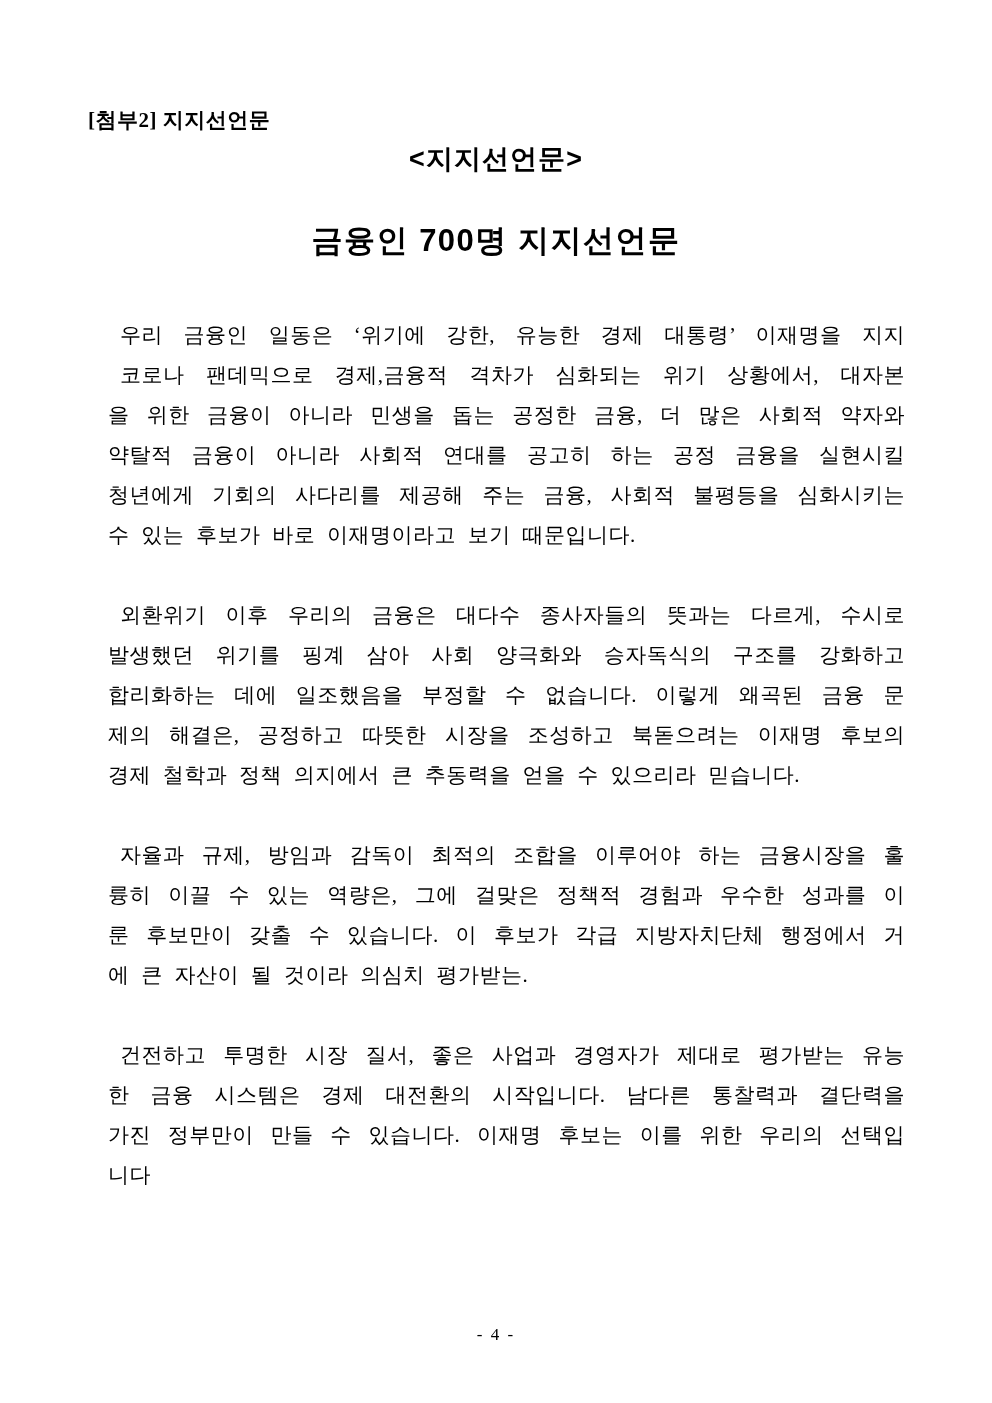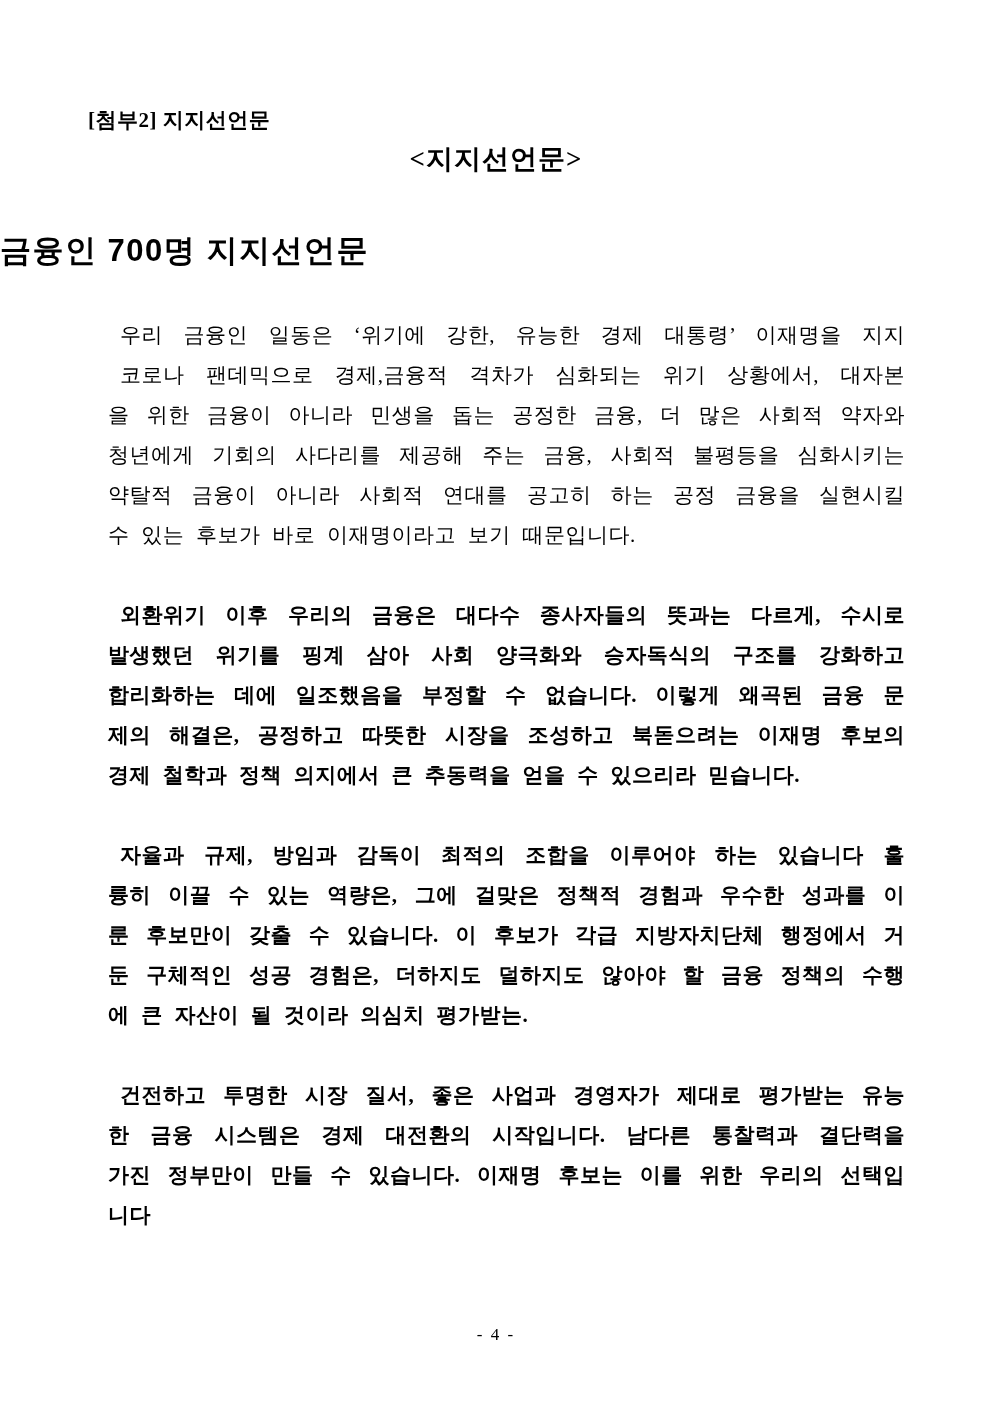--- a/index.html
+++ b/index.html
@@ -25,47 +25,46 @@
     font-weight: 600;
     letter-spacing: 0.5px;
     white-space: nowrap;
   }
   .section-title {
     position: absolute;
     top: 141px;
     left: 0;
     right: 0;
     text-align: center;
-    font-family: Liberation Serif, serif;
+    font-family: Liberation Mono, monospace;
     font-weight: 800;
     font-size: 27px;
     letter-spacing: 1px;
   }
   .main-title {
     position: absolute;
-    top: 230px;
+    top: 220px;
     left: 0;
     right: 0;
     margin: 0;
-    text-align: left;
+    text-align: center;
     font-family: "Liberation Sans", "DejaVu Sans", sans-serif;
     font-weight: 800;
     font-size: 31px;
     letter-spacing: 1.5px;
   }
   .doc-body {
     position: absolute;
     left: 88px;
     right: 87px;
     top: 315px;
     margin-left: 20px;
   }
   .paragraph + .paragraph {
     margin-top: 40px;
-    font-weight: bold;
   }
   .line {
     font-size: 21px;
     line-height: 40px;
     letter-spacing: 0.5px;
     word-spacing: 6px;
     text-align: left;
   }
   .line.justify {
     text-align: justify;
@@ -92,36 +91,35 @@
 
   <div class="section-title">&lt;지지선언문&gt;</div>
 
   <h1 class="main-title">금융인 700명 지지선언문</h1>
 
   <div class="doc-body">
       <div class="paragraph">
         <div class="line justify indent">우리 금융인 일동은 ‘위기에 강한, 유능한 경제 대통령’ 이재명을 지지</div>
         <div class="line justify indent">코로나 팬데믹으로 경제,금융적 격차가 심화되는 위기 상황에서, 대자본</div>
         <div class="line justify">을 위한 금융이 아니라 민생을 돕는 공정한 금융, 더 많은 사회적 약자와</div>
+        <div class="line justify">약탈적 금융이 아니라 사회적 연대를 공고히 하는 공정 금융을 실현시킬</div>
         <div class="line justify">청년에게 기회의 사다리를 제공해 주는 금융, 사회적 불평등을 심화시키는</div>
-        <div class="line justify">약탈적 금융이 아니라 사회적 연대를 공고히 하는 공정 금융을 실현시킬</div>
         <div class="line">수 있는 후보가 바로 이재명이라고 보기 때문입니다.</div>
       </div>
       <div class="paragraph">
         <div class="line justify indent">외환위기 이후 우리의 금융은 대다수 종사자들의 뜻과는 다르게, 수시로</div>
         <div class="line justify">발생했던 위기를 핑계 삼아 사회 양극화와 승자독식의 구조를 강화하고</div>
         <div class="line justify">합리화하는 데에 일조했음을 부정할 수 없습니다. 이렇게 왜곡된 금융 문</div>
         <div class="line justify">제의 해결은, 공정하고 따뜻한 시장을 조성하고 북돋으려는 이재명 후보의</div>
         <div class="line">경제 철학과 정책 의지에서 큰 추동력을 얻을 수 있으리라 믿습니다.</div>
       </div>
       <div class="paragraph">
-        <div class="line justify indent">자율과 규제, 방임과 감독이 최적의 조합을 이루어야 하는 있습니다 훌</div>
+        <div class="line justify indent">자율과 규제, 방임과 감독이 최적의 조합을 이루어야 하는 금융시장을 훌</div>
         <div class="line justify">륭히 이끌 수 있는 역량은, 그에 걸맞은 정책적 경험과 우수한 성과를 이</div>
         <div class="line justify">룬 후보만이 갖출 수 있습니다. 이 후보가 각급 지방자치단체 행정에서 거</div>
-        <div class="line justify">둔 구체적인 성공 경험은, 더하지도 덜하지도 않아야 할 금융 정책의 수행</div>
         <div class="line">에 큰 자산이 될 것이라 의심치 평가받는.</div>
       </div>
       <div class="paragraph">
         <div class="line justify indent">건전하고 투명한 시장 질서, 좋은 사업과 경영자가 제대로 평가받는 유능</div>
         <div class="line justify">한 금융 시스템은 경제 대전환의 시작입니다. 남다른 통찰력과 결단력을</div>
         <div class="line justify">가진 정부만이 만들 수 있습니다. 이재명 후보는 이를 위한 우리의 선택입</div>
         <div class="line">니다</div>
       </div>
     </div>
 

